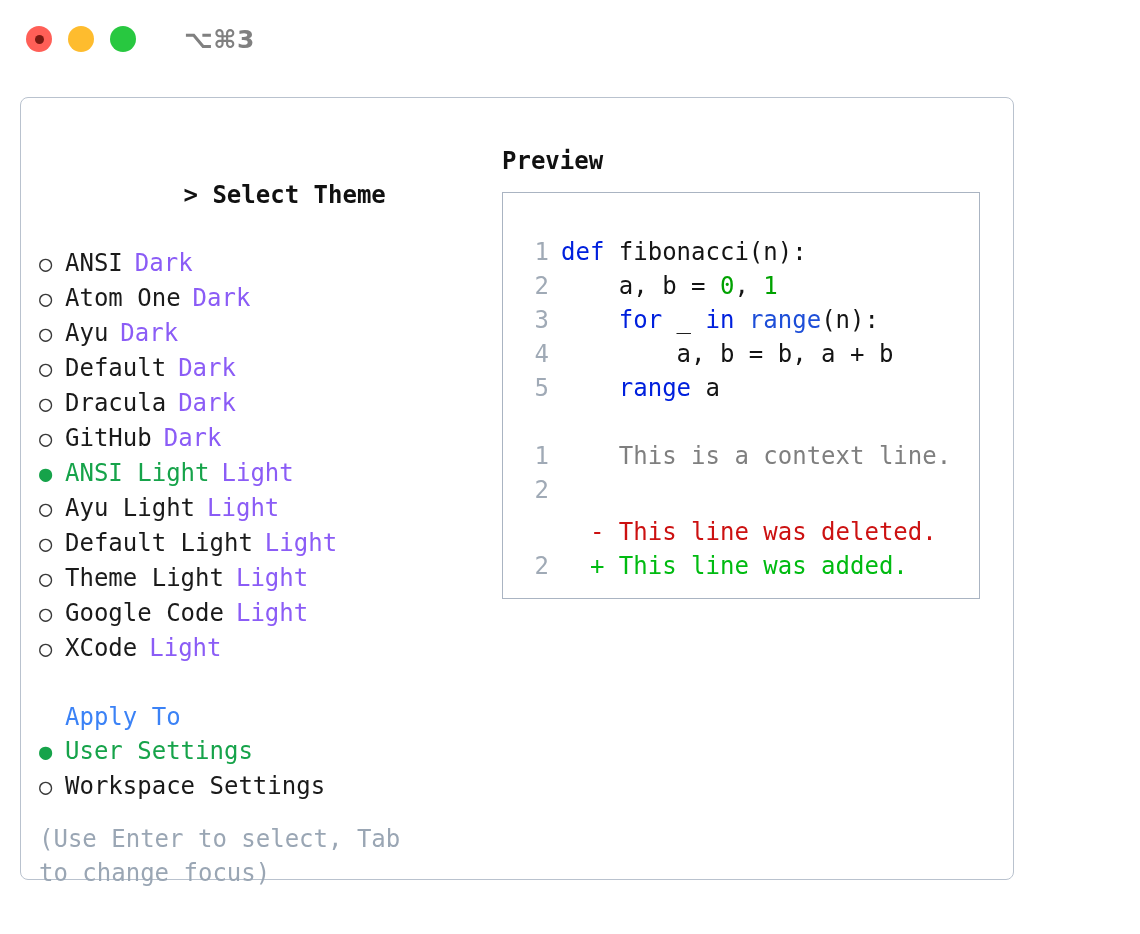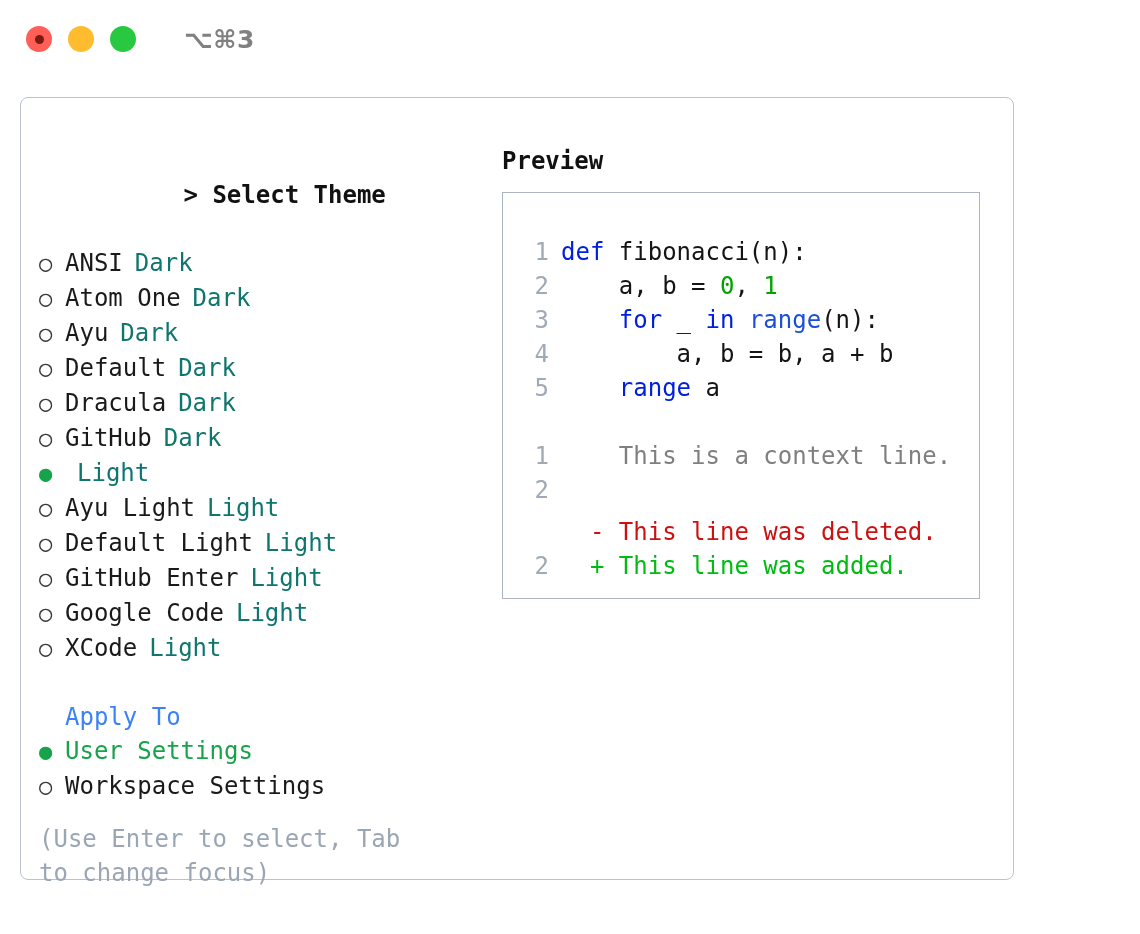--- a/index.html
+++ b/index.html
@@ -120,21 +120,21 @@
     flex: 0 0 26px;
     font-size: 22px;
     line-height: 34px;
   }
   .marker.off { color: #3a3a3a; }
   .marker.on  { color: #16a34a; }
 
   .opt-label { color: #1a1a1a; }
   .opt-label.sel { color: #16a34a; }
   .opt-cat {
-    color: #0f766e;
+    color: #8b5cf6;
     padding-left: 12px;
   }
 
   .spacer-row { height: 34px; }
 
   .subsection-header {
     font-size: 24px;
     line-height: 34px;
     color: #3b82f6;
     padding-left: 26px;
@@ -216,24 +216,24 @@
           <span class="caret">&gt;</span><span> </span><span>Select Theme</span>
         </div>
 
         <div id="theme-list">
             <div class="opt-row"><span class="marker off">○</span><span class="opt-label">ANSI</span><span class="opt-cat">Dark</span></div>
             <div class="opt-row"><span class="marker off">○</span><span class="opt-label">Atom One</span><span class="opt-cat">Dark</span></div>
             <div class="opt-row"><span class="marker off">○</span><span class="opt-label">Ayu</span><span class="opt-cat">Dark</span></div>
             <div class="opt-row"><span class="marker off">○</span><span class="opt-label">Default</span><span class="opt-cat">Dark</span></div>
             <div class="opt-row"><span class="marker off">○</span><span class="opt-label">Dracula</span><span class="opt-cat">Dark</span></div>
             <div class="opt-row"><span class="marker off">○</span><span class="opt-label">GitHub</span><span class="opt-cat">Dark</span></div>
-            <div class="opt-row"><span class="marker on">●</span><span class="opt-cat">Light</span></div>
+            <div class="opt-row"><span class="marker on">●</span><span class="opt-label sel">ANSI Light</span><span class="opt-cat">Light</span></div>
             <div class="opt-row"><span class="marker off">○</span><span class="opt-label">Ayu Light</span><span class="opt-cat">Light</span></div>
             <div class="opt-row"><span class="marker off">○</span><span class="opt-label">Default Light</span><span class="opt-cat">Light</span></div>
-            <div class="opt-row"><span class="marker off">○</span><span class="opt-label">GitHub Enter</span><span class="opt-cat">Light</span></div>
+            <div class="opt-row"><span class="marker off">○</span><span class="opt-label">Theme Light</span><span class="opt-cat">Light</span></div>
             <div class="opt-row"><span class="marker off">○</span><span class="opt-label">Google Code</span><span class="opt-cat">Light</span></div>
             <div class="opt-row"><span class="marker off">○</span><span class="opt-label">XCode</span><span class="opt-cat">Light</span></div>
           </div>
 
         <div class="spacer-row"></div>
 
         <div class="subsection-header">Apply To</div>
 
         <div id="apply-list">
             <div class="opt-row"><span class="marker on">●</span><span class="opt-label sel">User Settings</span></div>

